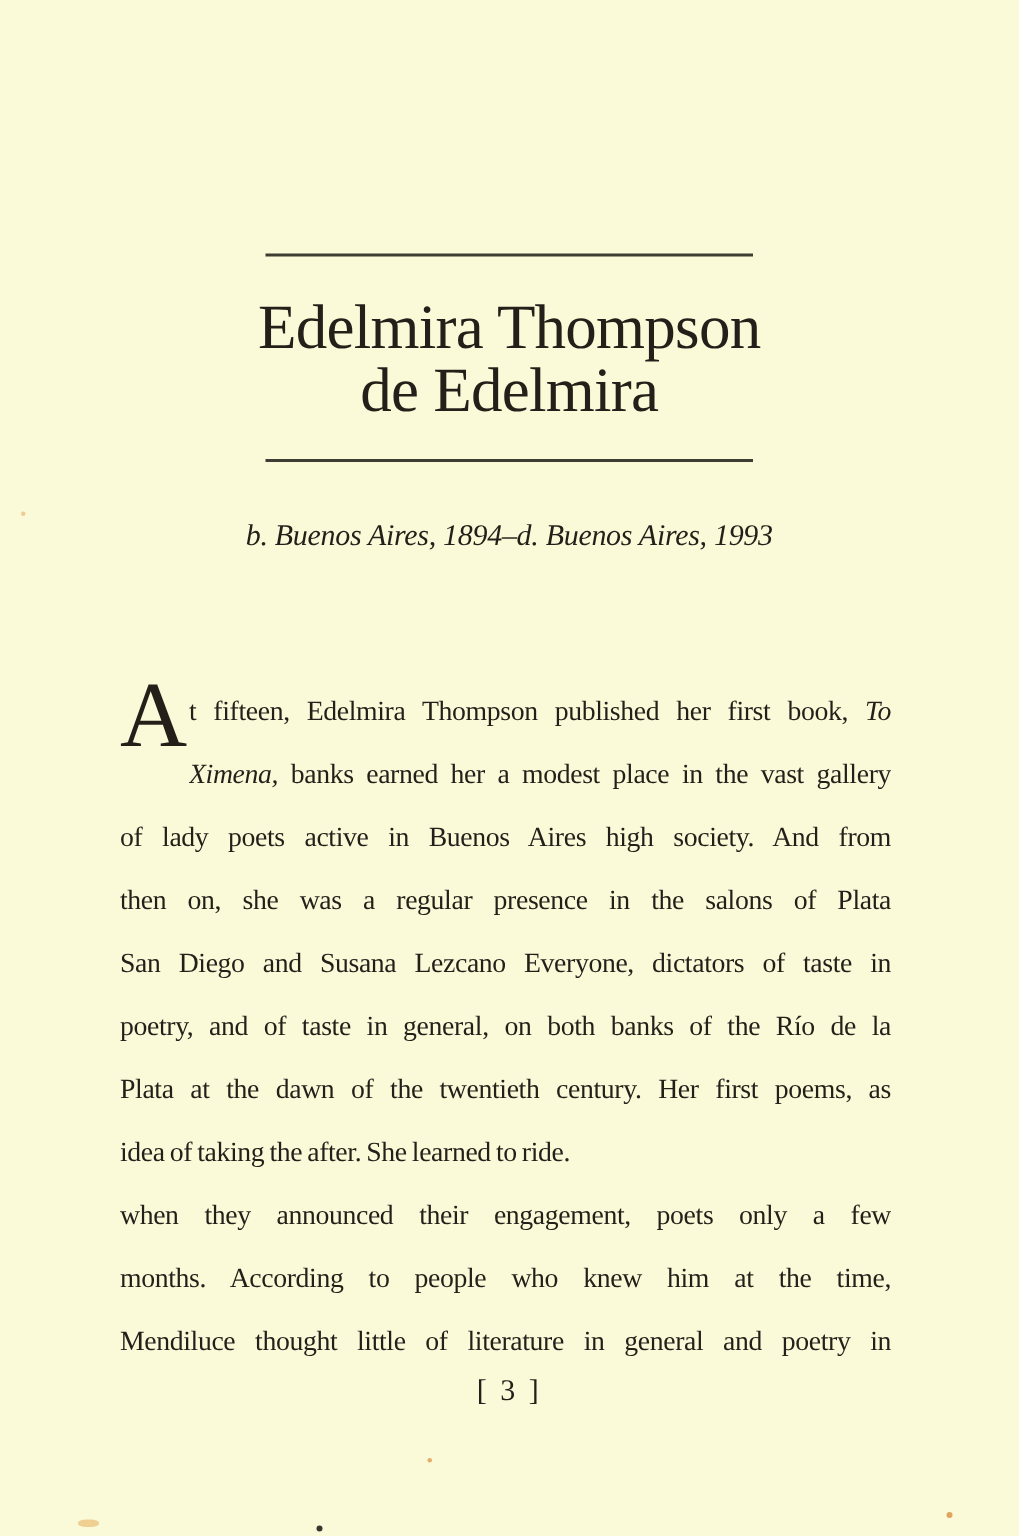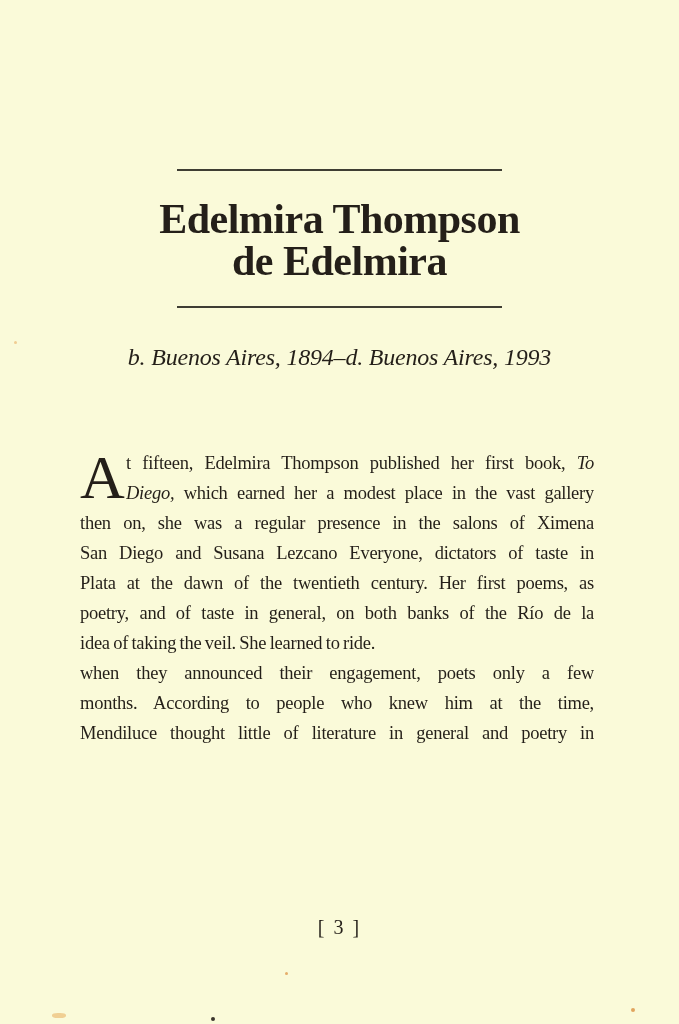--- a/index.html
+++ b/index.html
@@ -31,34 +31,34 @@
   .rule-top { top: 169px; }
   .rule-bottom { top: 306px; }
   .title {
     position: absolute;
     top: 198px;
     left: 0;
     width: 679px;
     margin: 0;
     text-align: center;
     font-size: 42px;
-    font-weight: bold;
+    font-weight: normal;
     line-height: 42px;
     letter-spacing: -0.5px;
     color: var(--ink);
   }
   .title .tline { display: block; }
   .subtitle {
     position: absolute;
     top: 344px;
     left: 0;
     width: 679px;
     text-align: center;
     font-style: italic;
-    font-size: 24px;
+    font-size: 20px;
     line-height: 26px;
     letter-spacing: -0.2px;
   }
   .body-text {
     position: absolute;
     top: 448px;
     left: 80px;
     width: 514px;
     font-size: 18.5px;
     line-height: 30px;
@@ -73,20 +73,21 @@
     font-size: 62px;
     line-height: 58px;
     letter-spacing: 0;
   }
   .line {
     text-align: justify;
     text-align-last: justify;
     height: 30px;
     overflow: hidden;
     white-space: nowrap;
+    margin-top: 12px;
   }
   .line.para-end {
     text-align-last: left;
   }
   .line.indent { padding-left: 26px; }
   .it { font-style: italic; }
   .folio {
     position: absolute;
     top: 916px;
     left: 0;
@@ -119,26 +120,27 @@
   </h1>
 
   <div class="rule rule-bottom"></div>
 
   <div class="subtitle">b. Buenos Aires, 1894–d. Buenos Aires, 1993</div>
 
   <div class="body-text">
     <div class="dropcap">A</div>
 
     <div class="line"><span>t fifteen, Edelmira Thompson published her first book, </span><span class="it">To</span></div>
-    <div class="line"><span class="it">Diego,</span><span> which earned her a modest place in the vast gallery</span></div>
-    <div class="line">then on, she was a regular presence in the salons of Ximena</div>
+    <div class="line"><span class="it">Ximena,</span><span> banks earned her a modest place in the vast gallery</span></div>
+    <div class="line">of lady poets active in Buenos Aires high society. And from</div>
+    <div class="line">then on, she was a regular presence in the salons of Plata</div>
     <div class="line">San Diego and Susana Lezcano Everyone, dictators of taste in</div>
+    <div class="line">poetry, and of taste in general, on both banks of the Río de la</div>
     <div class="line">Plata at the dawn of the twentieth century. Her first poems, as</div>
-    <div class="line">poetry, and of taste in general, on both banks of the Río de la</div>
-    <div class="line para-end">idea of taking the veil. She learned to ride.</div>
+    <div class="line para-end">idea of taking the after. She learned to ride.</div>
 
     <div class="line">when they announced their engagement, poets only a few</div>
     <div class="line">months. According to people who knew him at the time,</div>
     <div class="line">Mendiluce thought little of literature in general and poetry in</div>
   </div>
 
   <div class="folio">[ 3 ]</div>
 
   <div class="speck speck-1"></div>
   <div class="speck speck-2"></div>

